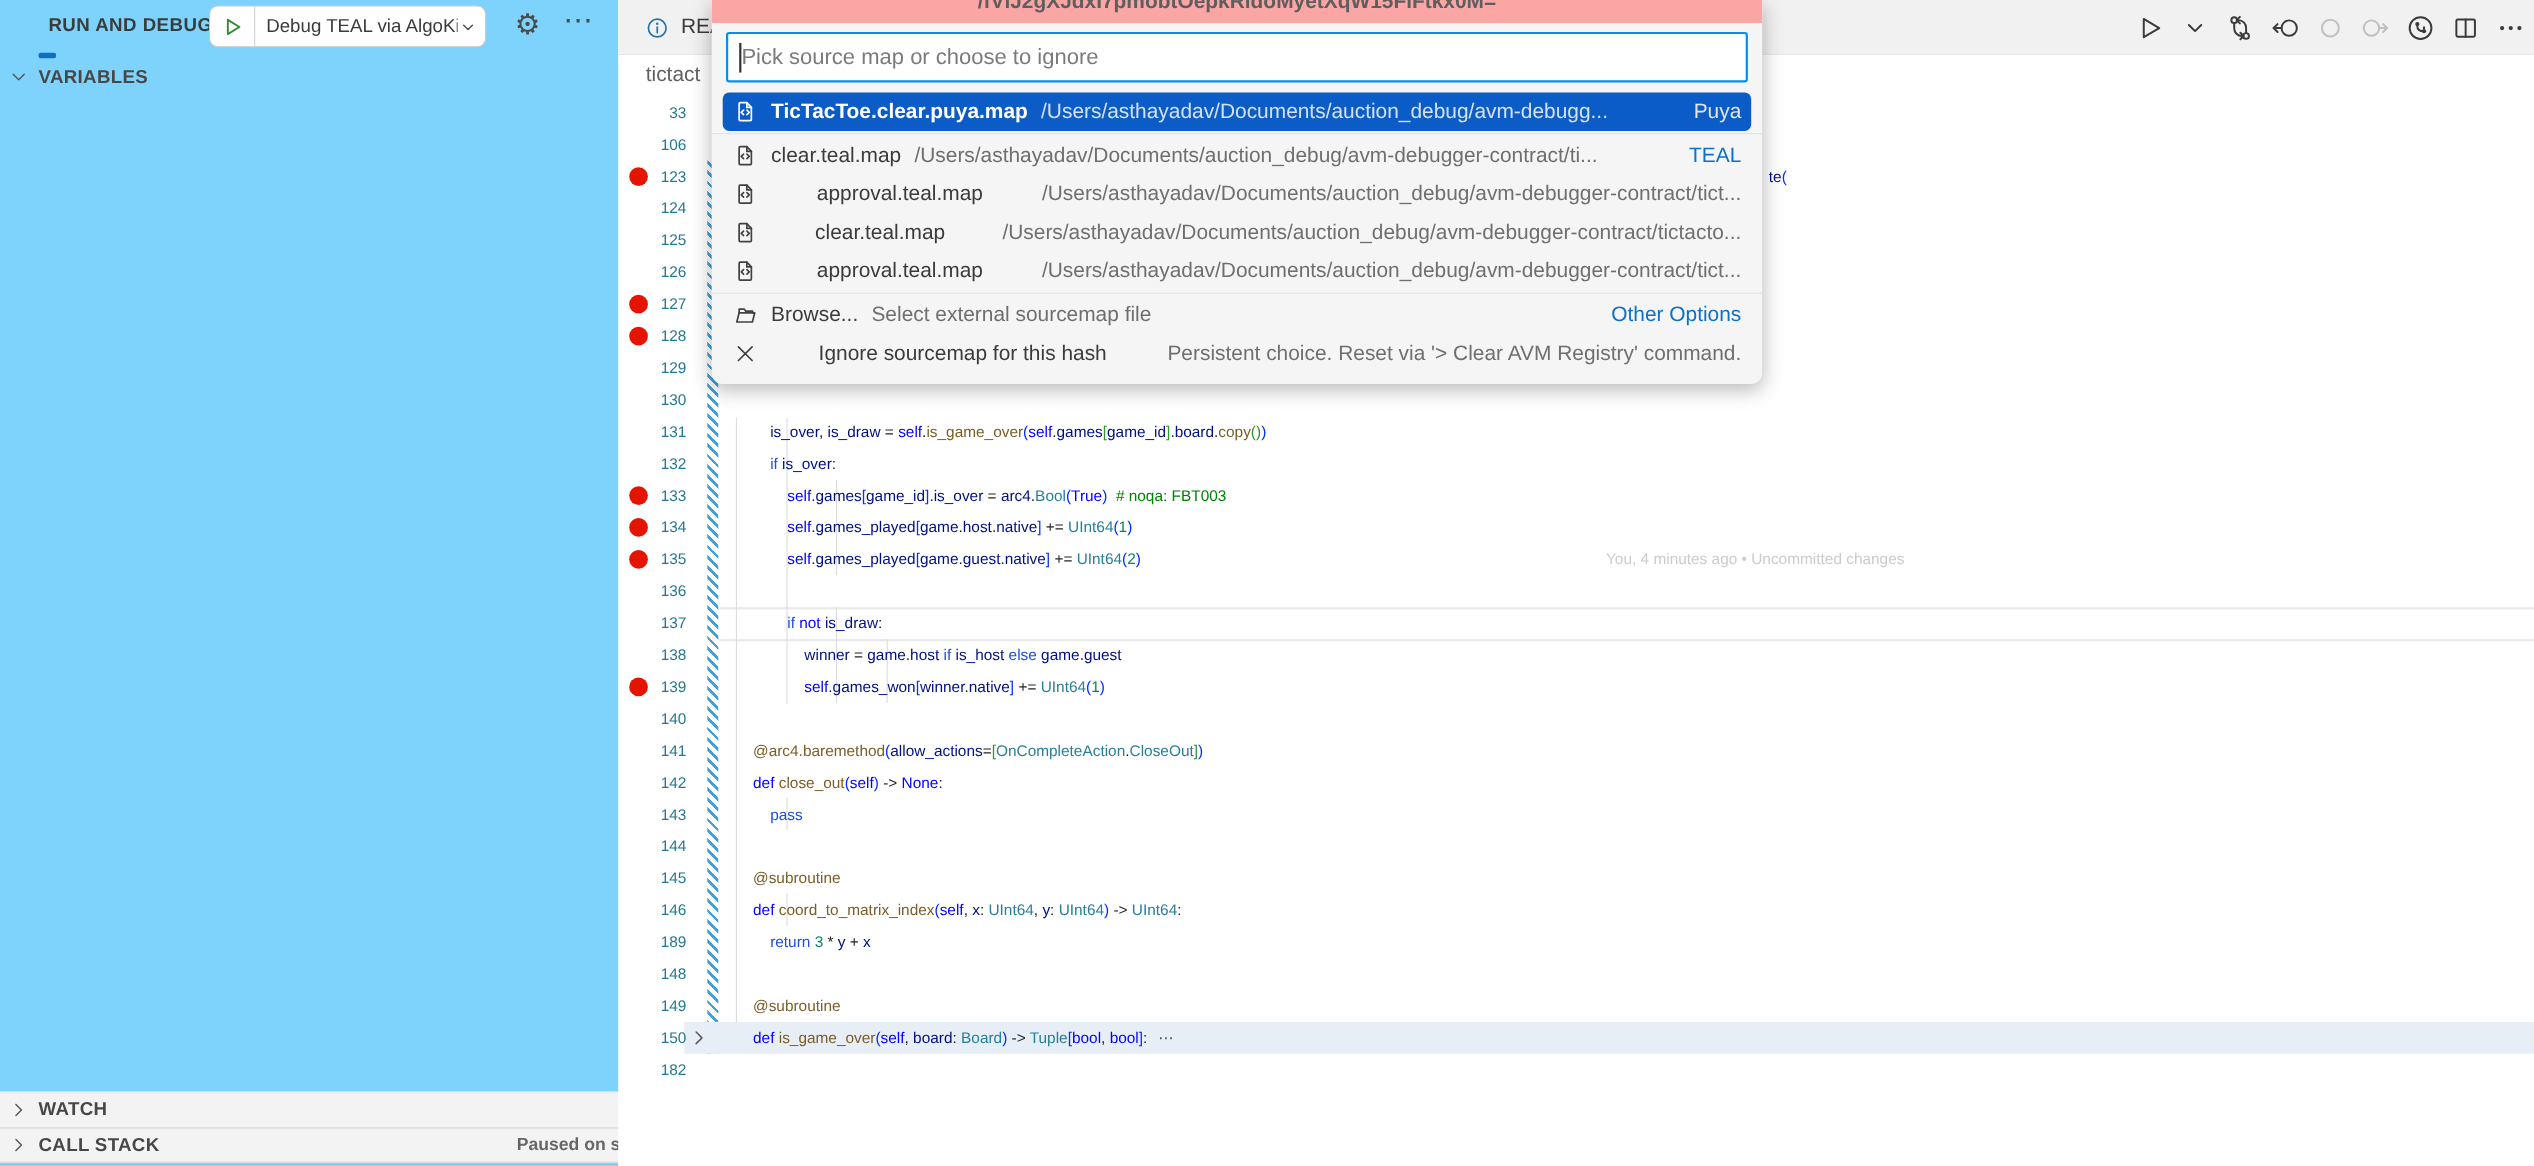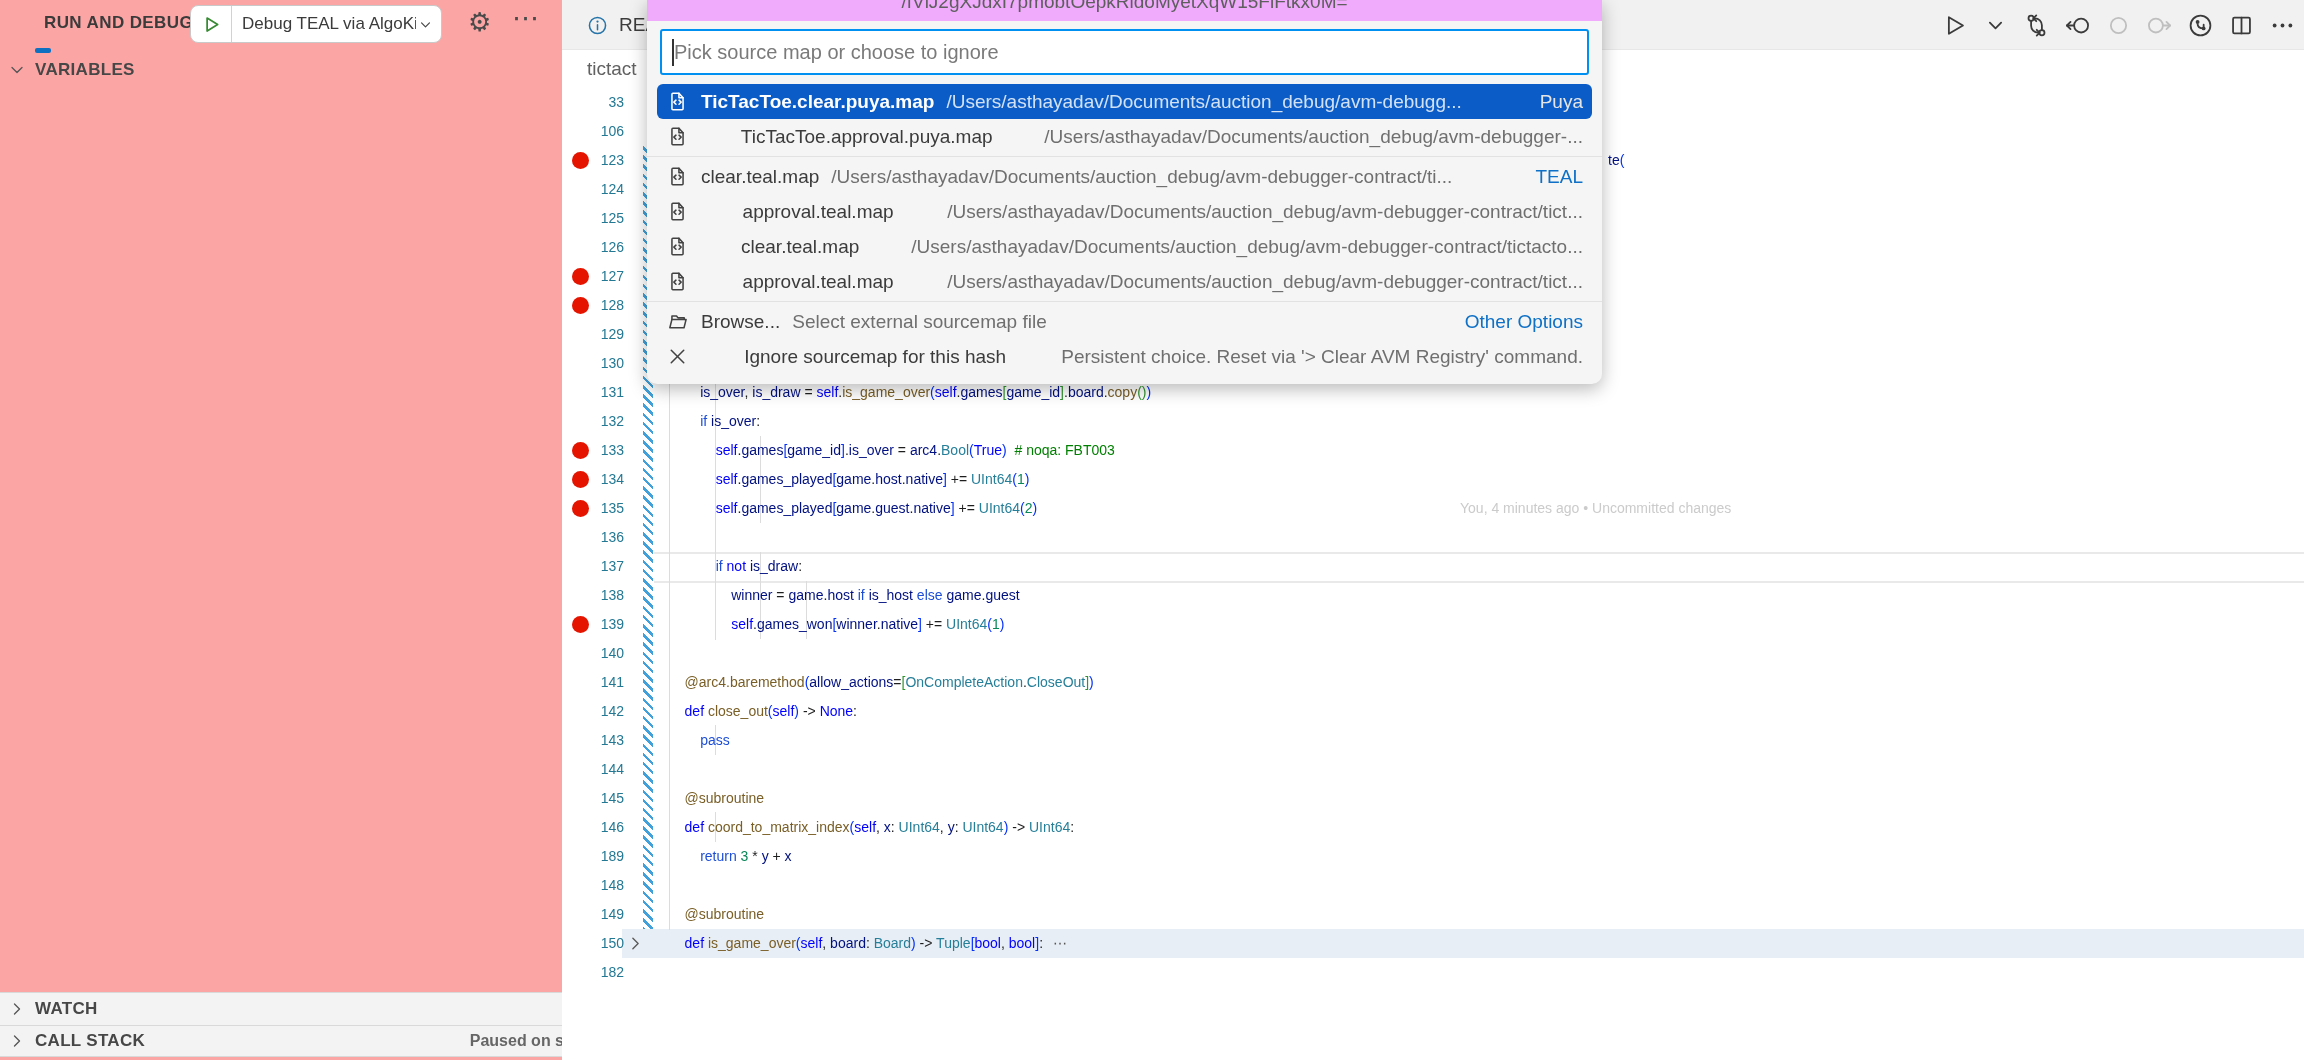--- a/index.html
+++ b/index.html
@@ -1,19 +1,19 @@
 <!DOCTYPE html>
 <html><head>
 <meta charset="utf-8">
 <style>
   html,body{margin:0;padding:0;background:#fff;}
   body{width:2304px;height:1060px;overflow:hidden;position:relative;
        font-family:"Liberation Sans",sans-serif;-webkit-font-smoothing:antialiased;}
   
-  .sidebar{position:absolute;left:0;top:0;width:614px;height:1060px;background:#fca5a5;
+  .sidebar{position:absolute;left:0;top:0;width:614px;height:1060px;background:#7dd3fc;
            border-right:1px solid #E0E0E0;box-sizing:border-box;}
   .sb-title{position:absolute;left:44px;top:13px;font-size:17px;font-weight:bold;color:#3B3B3B;letter-spacing:.4px;}
   .cfg-box{position:absolute;left:190px;top:5px;width:252px;height:38px;background:#fff;border:1.5px solid #C9C9C9;
            border-radius:8px;display:flex;align-items:center;box-sizing:border-box;overflow:hidden;}
   .cfg-play{width:40px;display:flex;align-items:center;justify-content:center;color:#388A34;border-right:1px solid #D2D2D2;height:100%;}
   .cfg-label{padding:0 6px 0 10px;font-size:17px;color:#3B3B3B;white-space:nowrap;overflow:hidden;max-width:168px;}
   .cfg-chev{color:#4A4A4A;margin-left:auto;margin-right:6px;display:flex;}
   .sb-gear{position:absolute;left:468px;top:7px;font-size:26px;color:#4A4A4A;}
   .sb-dots{position:absolute;left:512px;top:2px;font-size:27px;color:#4A4A4A;letter-spacing:2px;}
   .sb-progress{position:absolute;left:35px;top:48px;width:16px;height:5px;border-radius:2px;}
@@ -51,21 +51,21 @@
   .guide{position:absolute;width:1px;background:#DCDCDC;}
   .gap{display:inline-block;}
   .tk-sp{color:#1E1E1E;}
   .tk-k{color:#1d4ed8;}.tk-kb{color:#0000FF;}.tk-fn{color:#795E26;}.tk-v{color:#001080;}
   .tk-ty{color:#267F99;}.tk-cm{color:#008000;}.tk-num{color:#098658;}.tk-op{color:#1E1E1E;}
   .tk-b1{color:#0431FA;}.tk-b2{color:#319331;}
   .tk-ell{color:#555;margin-left:10px;}
   
   .quickpick{position:absolute;left:647px;top:0;width:955px;background:#F5F5F5;z-index:50;
              border-radius:0 0 10px 10px;box-shadow:0 5px 18px rgba(0,0,0,.28);overflow:hidden;}
-  .qp-titlebar{height:21px;background:#f0abfc;overflow:hidden;}
+  .qp-titlebar{height:21px;background:#fca5a5;overflow:hidden;font-weight:bold;}
   .qp-title{margin-top:-9px;text-align:center;font-size:19px;color:#5E5E5E;white-space:nowrap;}
   .qp-inputwrap{padding:8px 13px 6px;position:relative;}
   .qp-input{width:100%;height:46px;box-sizing:border-box;border:2px solid #0090F1;border-radius:3px;
             background:#fff;font-size:20px;font-family:"Liberation Sans",sans-serif;color:#333;
             padding:0 0 0 12px;outline:none;}
   .qp-input::placeholder{color:#7A7A7A;}
   .qp-caret{position:absolute;left:25px;top:18px;width:1.5px;height:27px;background:#333;}
   .qp-list{padding:3px 10px 10px;}
   .qp-row{height:35px;display:flex;align-items:center;gap:12px;padding:0 9px;border-radius:6px;position:relative;justify-content:space-between;}
   .qp-row .qicon{width:23px;height:23px;flex:0 0 auto;color:#424242;display:flex;}
@@ -274,32 +274,20 @@
             <path d="M13.5 3.5 H7.2 a1 1 0 0 0 -1 1 v15 a1 1 0 0 0 1 1 h9.6 a1 1 0 0 0 1 -1 V8 Z"></path>
             <path d="M13.5 3.5 V8 h4.3"></path>
             <polyline points="10.4,10.6 8.2,12.7 10.4,14.8"></polyline>
             <polyline points="13.6,10.6 15.8,12.7 13.6,14.8"></polyline>
           </svg>
         </span>
         <span class="qlabel">TicTacToe.clear.puya.map</span>
         <span class="qdesc">/Users/asthayadav/Documents/auction_debug/avm-debugg...</span>
         <span class="qbadge">Puya</span>
       </div>
-      <div class="qp-row">
-        <span class="qicon">
-          <svg class="ic" viewBox="0 0 24 24">
-            <path d="M13.5 3.5 H7.2 a1 1 0 0 0 -1 1 v15 a1 1 0 0 0 1 1 h9.6 a1 1 0 0 0 1 -1 V8 Z"></path>
-            <path d="M13.5 3.5 V8 h4.3"></path>
-            <polyline points="10.4,10.6 8.2,12.7 10.4,14.8"></polyline>
-            <polyline points="13.6,10.6 15.8,12.7 13.6,14.8"></polyline>
-          </svg>
-        </span>
-        <span class="qlabel">TicTacToe.approval.puya.map</span>
-        <span class="qdesc">/Users/asthayadav/Documents/auction_debug/avm-debugger-...</span>
-      </div>
       <div class="qp-sep"></div>
       <div class="qp-row">
         <span class="qicon">
           <svg class="ic" viewBox="0 0 24 24">
             <path d="M13.5 3.5 H7.2 a1 1 0 0 0 -1 1 v15 a1 1 0 0 0 1 1 h9.6 a1 1 0 0 0 1 -1 V8 Z"></path>
             <path d="M13.5 3.5 V8 h4.3"></path>
             <polyline points="10.4,10.6 8.2,12.7 10.4,14.8"></polyline>
             <polyline points="13.6,10.6 15.8,12.7 13.6,14.8"></polyline>
           </svg>
         </span>

